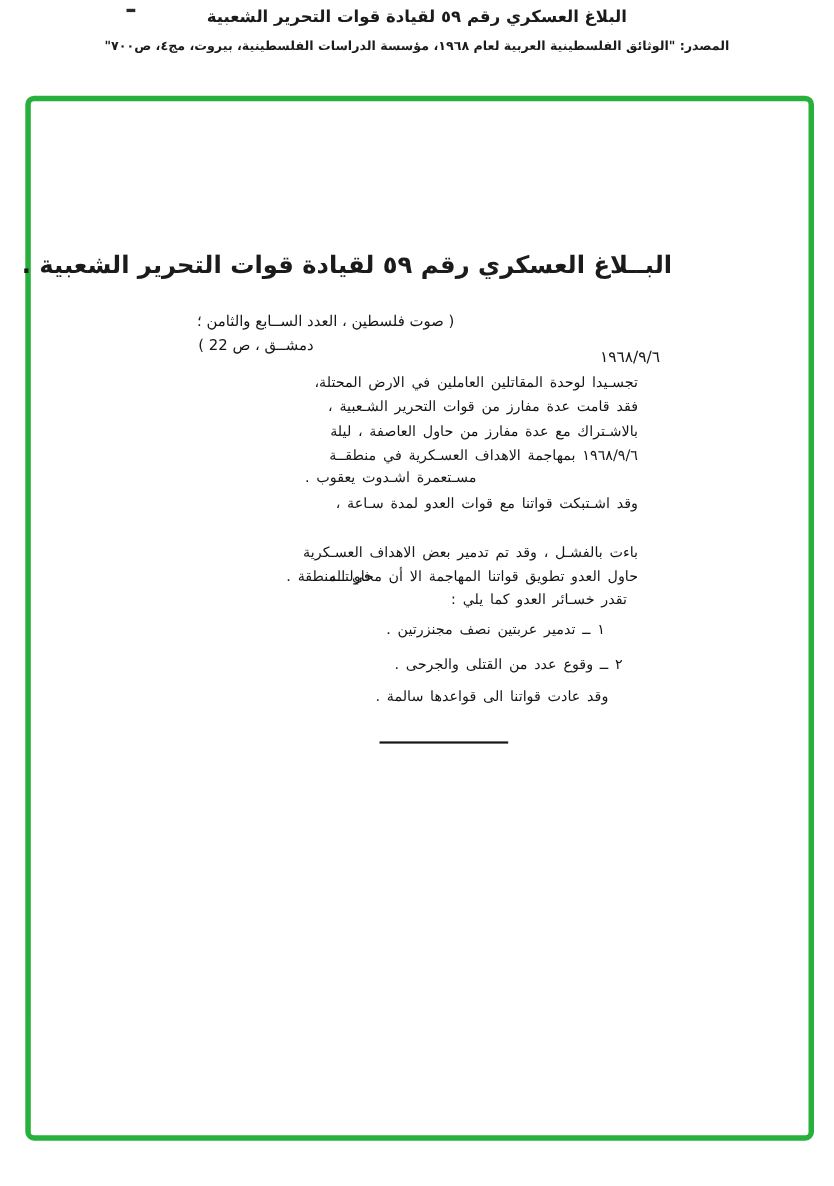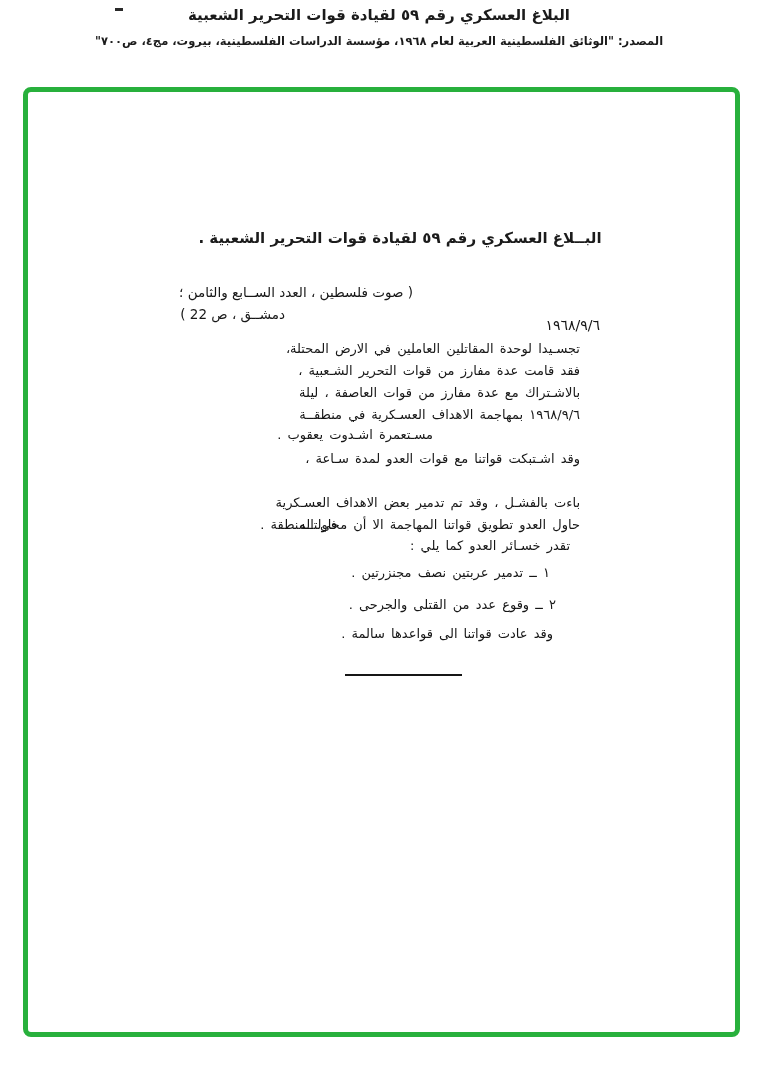--- a/index.html
+++ b/index.html
@@ -32,21 +32,21 @@
     left:23px; top:87px;
     width:707px; height:940px;
     border:5px solid #28b03c;
     border-radius:8px;
     background:#ffffff;
   }
 
   
   .doc-title {
     left:189px; top:229px; width:422px;
-    text-align:center; font-size:15px; font-weight:bold;
+    text-align:center; font-size:22px; font-weight:bold;
     direction:rtl; white-space:nowrap;
   }
   .doc-line { font-size:13px; word-spacing:2px; color:#161616; }
   .meta-line { font-size:13.5px; color:#161616; }
 
   .doc-date   { right:158px; top:287px; font-size:14px;margin-top:30px; }
   .cit1       { right:345px; top:284px; }
   .cit2       { right:473px; top:306px; }
 
   .p1l1 { right:178px; top:341px; }
@@ -55,21 +55,21 @@
   .p1l4 { right:178px; top:407px; }
   .p1l5 { right:325px; top:427px; }
 
   .p2l1 { right:178px; top:451px; }
   .p2l2 { right:178px; top:473px;margin-top:44px; }
   .p2l3 { right:178px; top:495px; }
   .p2l4 { right:421px; top:517px; }
 
   .losses  { right:188px; top:538px; }
   .item1   { right:208px; top:565px; }
-  .item2   { right:202px; top:597px; }
+  .item2   { right:192px; top:597px; }
   .closing { right:205px; top:626px;text-align:right; }
 
   .end-divider { left:345px; top:674px; width:117px; height:2px; background:#161616; }
 </style>
 </head>
 <body>
 
 <div class="abs corner-dash"></div>
 <div class="abs hdr-title">البلاغ العسكري رقم ٥٩ لقيادة قوات التحرير الشعبية</div>
 <div class="abs hdr-source">المصدر: "الوثائق الفلسطينية العربية لعام ١٩٦٨، مؤسسة الدراسات الفلسطينية، بيروت، مج٤، ص٧٠٠"</div>
@@ -77,21 +77,21 @@
 <div class="abs frame"></div>
 
 <div class="abs doc-title">البــلاغ العسكري رقم ٥٩ لقيادة قوات التحرير الشعبية .</div>
 
 <div class="abs rtl meta-line doc-date">١٩٦٨/٩/٦</div>
 <div class="abs rtl meta-line cit1">( صوت فلسطين ، العدد الســابع والثامن ؛</div>
 <div class="abs rtl meta-line cit2">دمشــق ، ص 22 )</div>
 
 <div class="abs rtl doc-line p1l1">تجسـيدا لوحدة المقاتلين العاملين في الارض المحتلة،</div>
 <div class="abs rtl doc-line p1l2">فقد قامت عدة مفارز من قوات التحرير الشـعبية ،</div>
-<div class="abs rtl doc-line p1l3">بالاشـتراك مع عدة مفارز من قوات العاصفة ، ليلة</div>
+<div class="abs rtl doc-line p1l3">بالاشـتراك مع عدة مفارز من حاول العاصفة ، ليلة</div>
 <div class="abs rtl doc-line p1l4">١٩٦٨/٩/٦ بمهاجمة الاهداف العسـكرية في منطقــة</div>
 <div class="abs rtl doc-line p1l5">مسـتعمرة اشـدوت يعقوب .</div>
 
 <div class="abs rtl doc-line p2l1">وقد اشـتبكت قواتنا مع قوات العدو لمدة سـاعة ،</div>
 <div class="abs rtl doc-line p2l2">حاول العدو تطويق قواتنا المهاجمة الا أن محاولتــه</div>
 <div class="abs rtl doc-line p2l3">باءت بالفشـل ، وقد تم تدمير بعض الاهداف العسـكرية</div>
 <div class="abs rtl doc-line p2l4">في المنطقة .</div>
 
 <div class="abs rtl doc-line losses">تقدر خسـائر العدو كما يلي :</div>
 <div class="abs rtl doc-line item1">١ ــ تدمير عربتين نصف مجنزرتين .</div>

